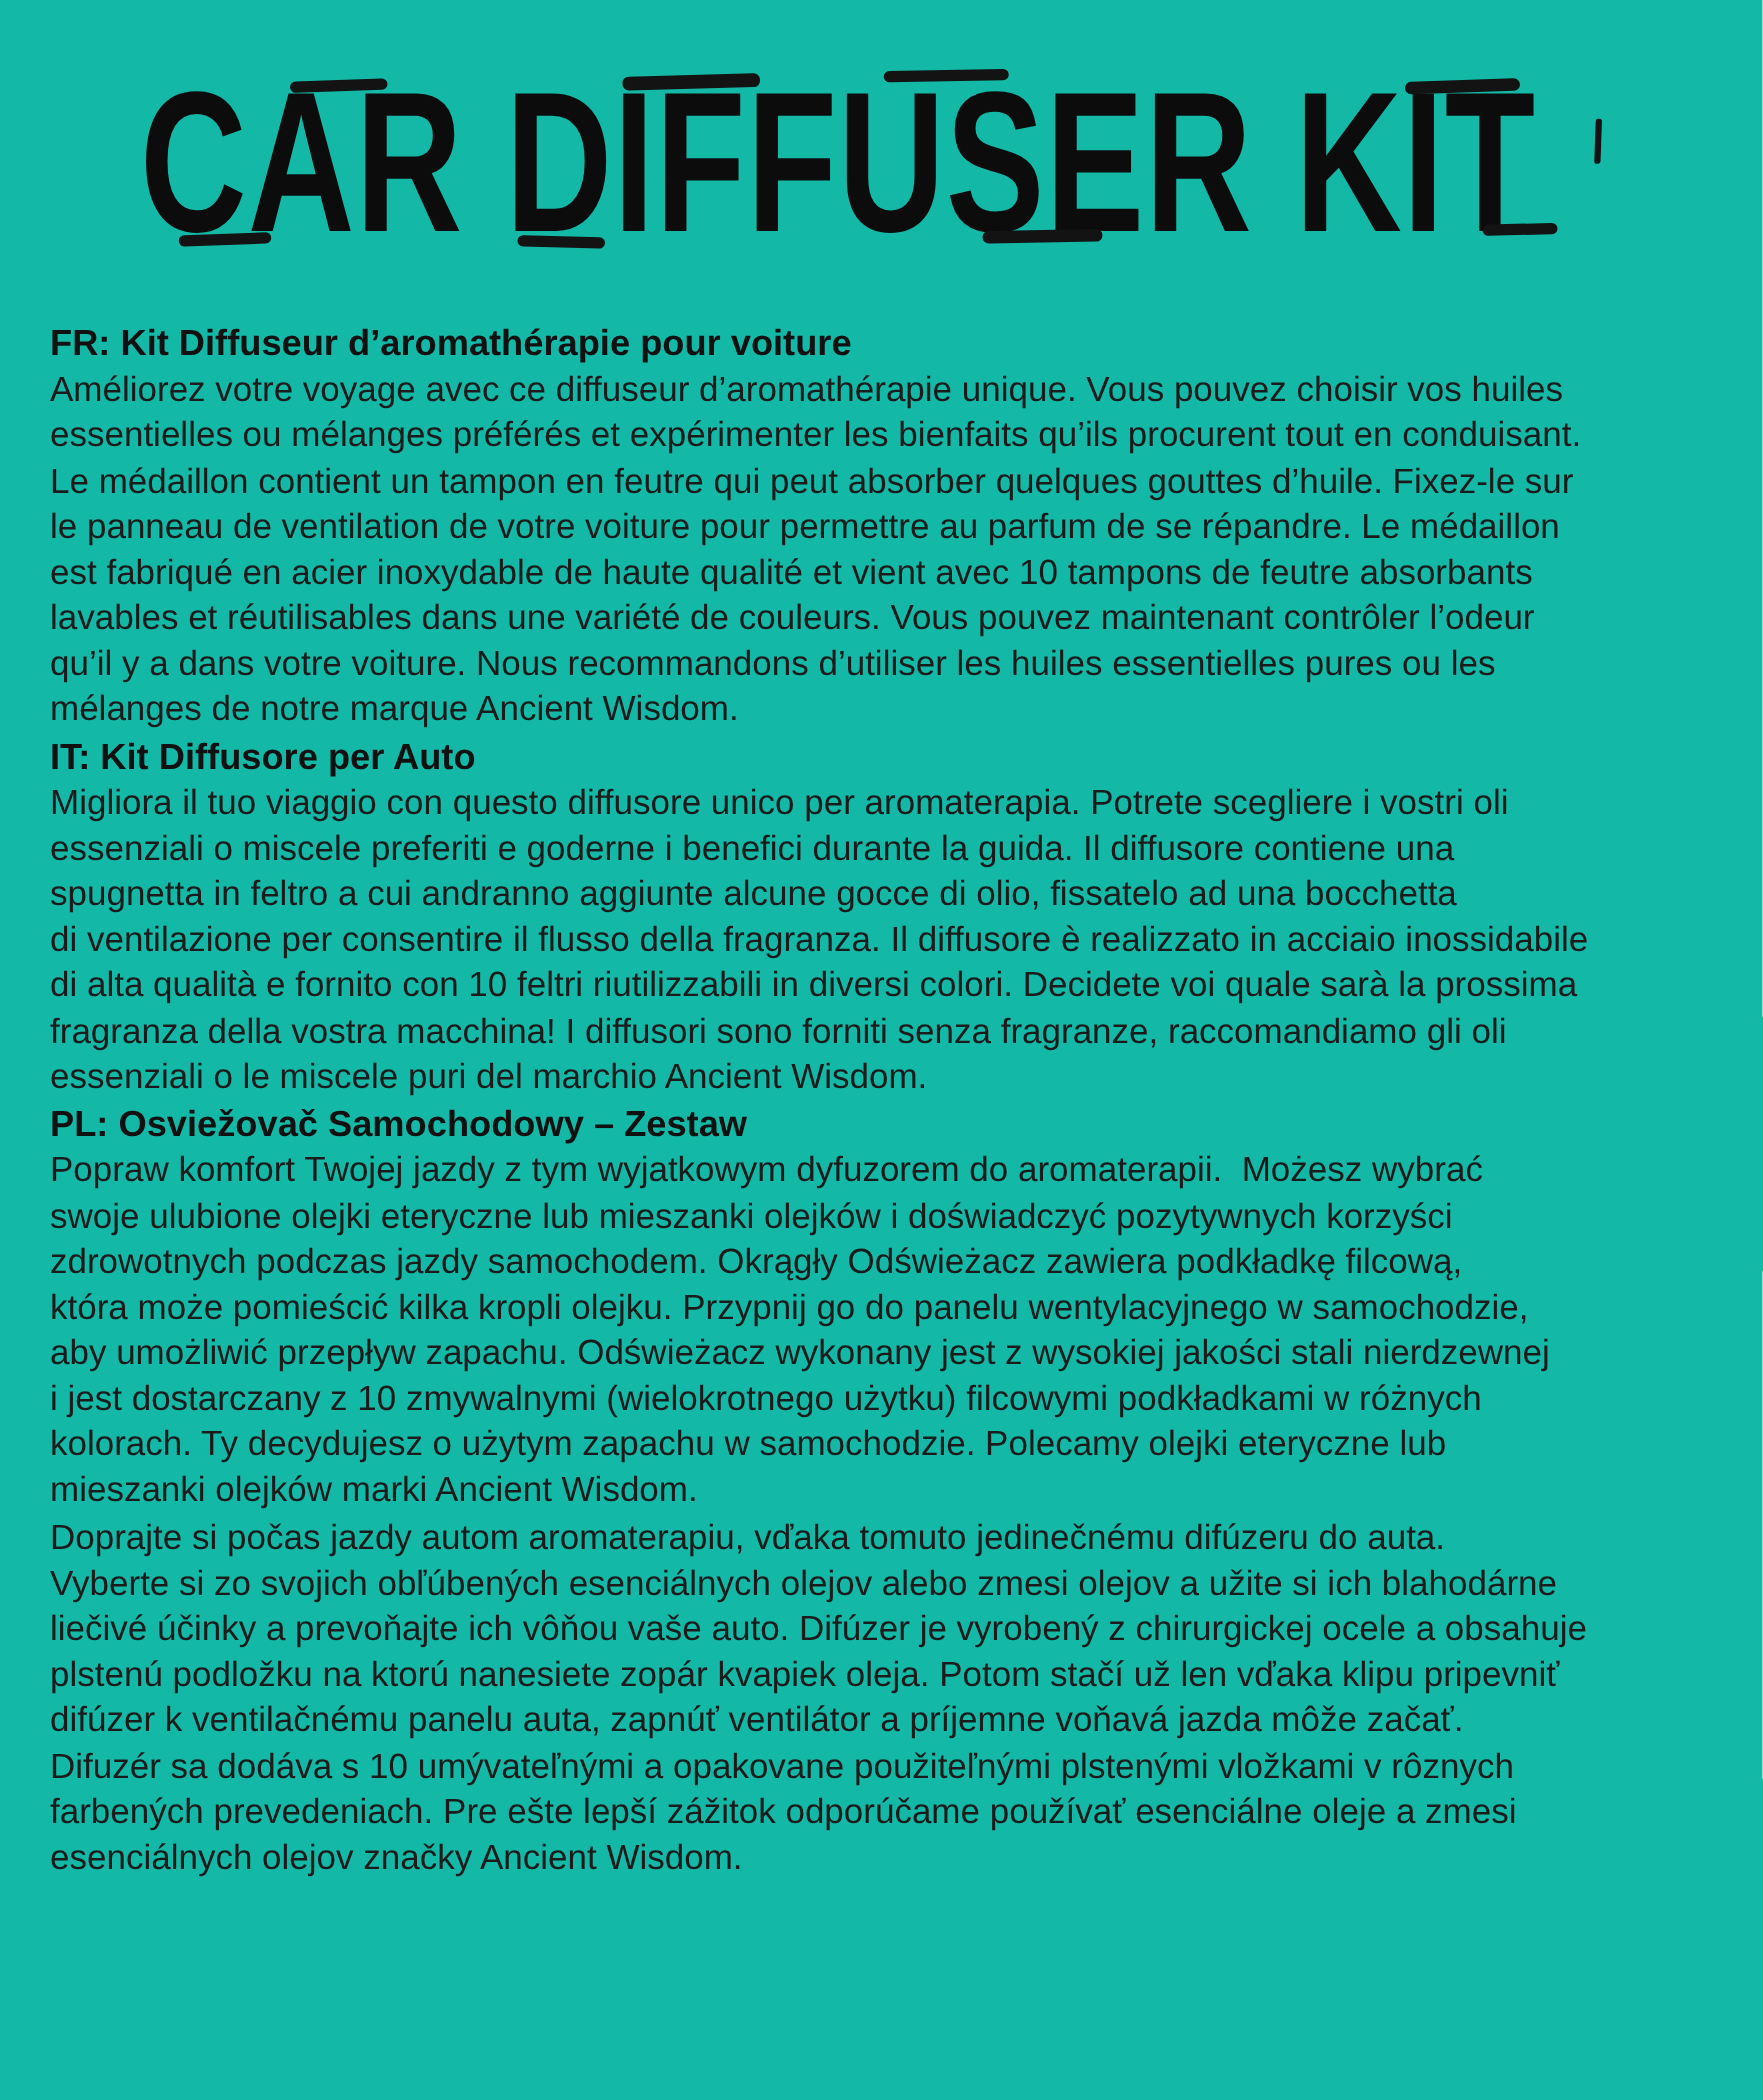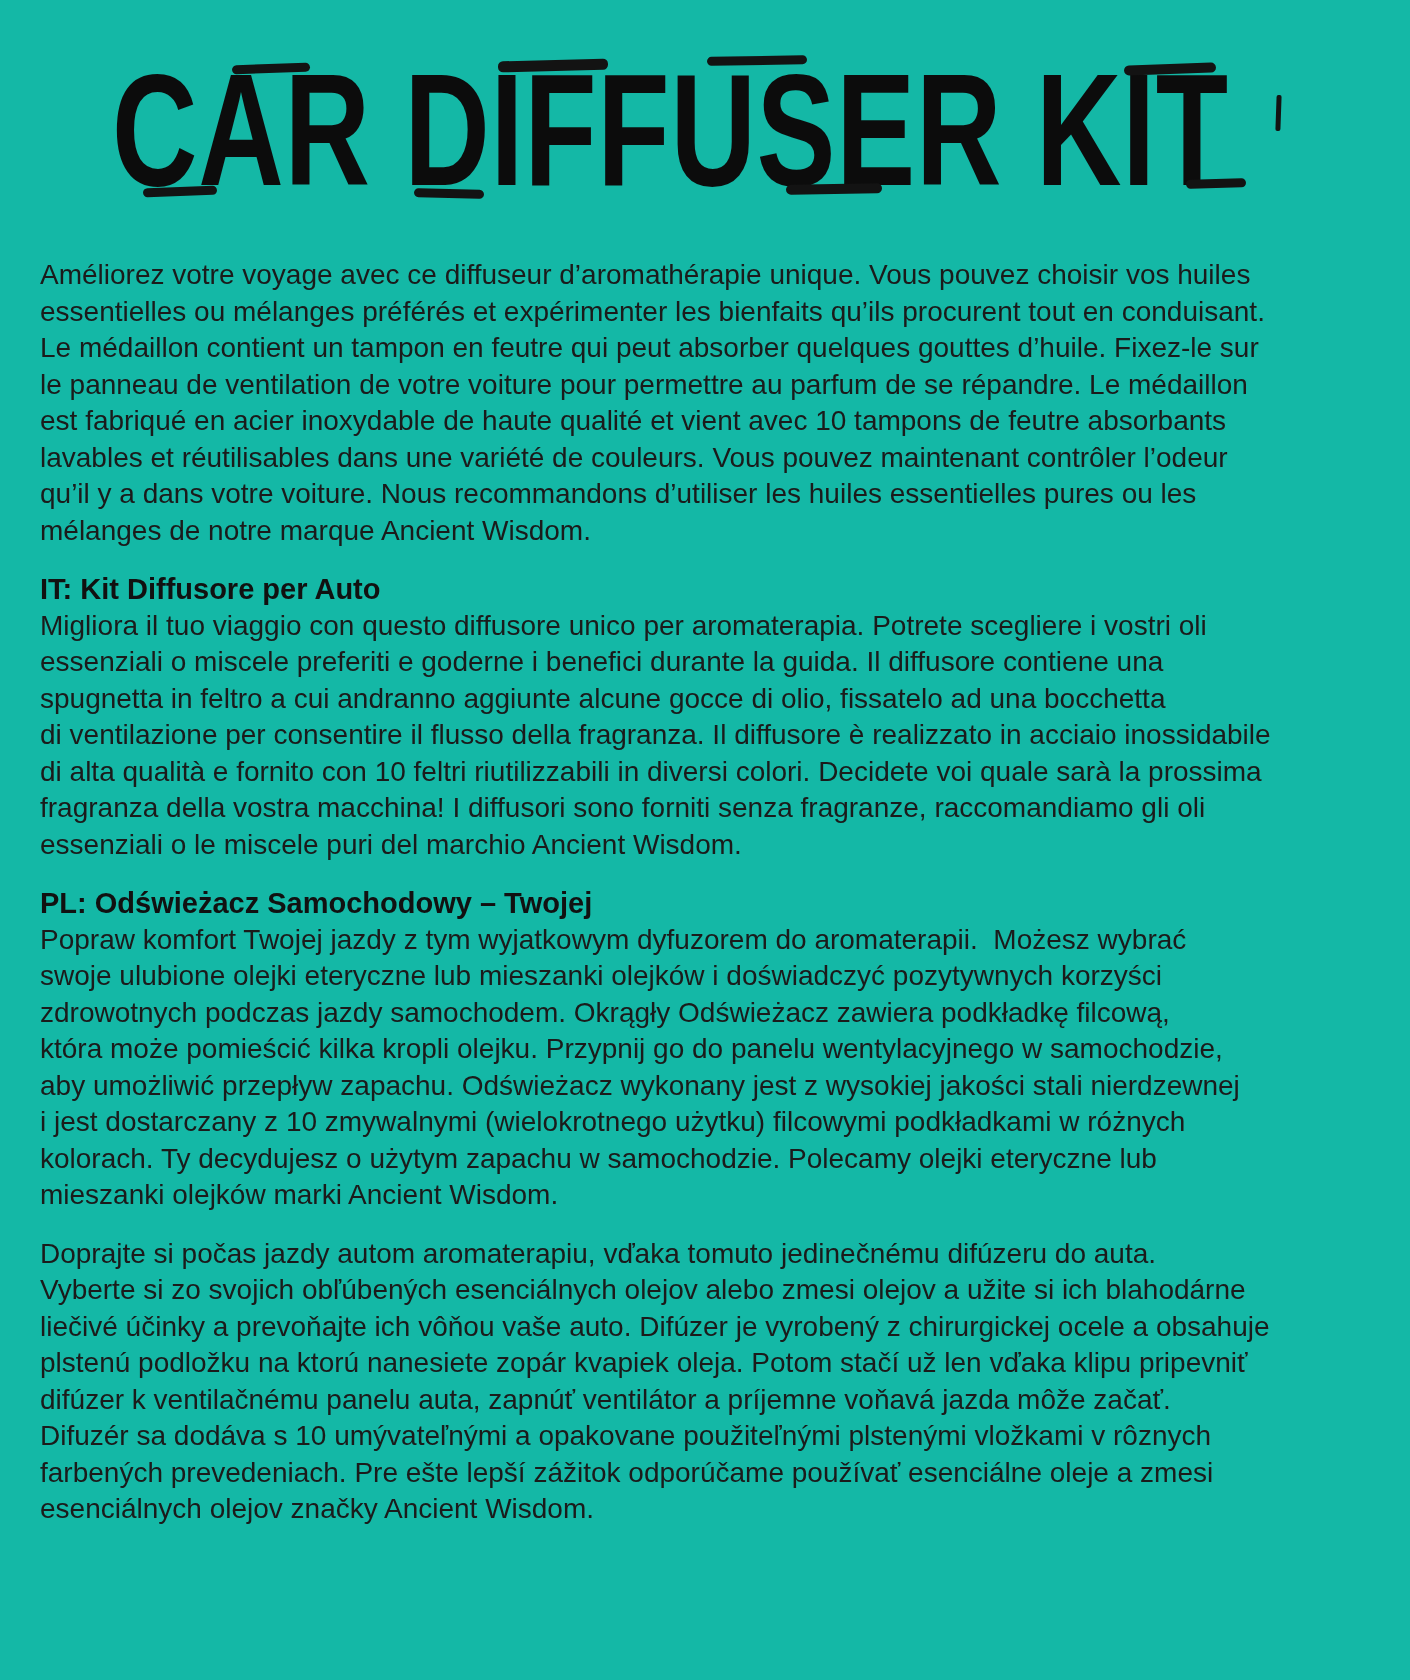--- a/index.html
+++ b/index.html
@@ -58,21 +58,21 @@
     font-size: 29px;
     line-height: 36.5px;
     font-weight: bold;
     color: #111111;
   }
   .sec p {
     margin: 0;
     white-space: pre-wrap;
     color: #1b1b1b;
   }
-  .sec + .sec { margin-top: 22px; }
+  .sec + .sec { margin-top: 2px; }
 </style>
 </head>
 <body>
 
 <div class="page">
 
   <header class="title-band">
     <h1 class="title">CAR DIFFUSER KIT</h1>
     <span class="mark m1"></span>
     <span class="mark m2"></span>
@@ -81,20 +81,21 @@
     <span class="mark b1"></span>
     <span class="mark b2"></span>
     <span class="mark b3"></span>
     <span class="mark b4"></span>
     <span class="mark tick"></span>
   </header>
 
   <main class="content">
 
     <section class="sec">
+      <h2>FR: Kit Diffuseur d’aromathérapie pour voiture</h2>
       <p>Améliorez votre voyage avec ce diffuseur d’aromathérapie unique. Vous pouvez choisir vos huiles
 essentielles ou mélanges préférés et expérimenter les bienfaits qu’ils procurent tout en conduisant.
 Le médaillon contient un tampon en feutre qui peut absorber quelques gouttes d’huile. Fixez-le sur
 le panneau de ventilation de votre voiture pour permettre au parfum de se répandre. Le médaillon
 est fabriqué en acier inoxydable de haute qualité et vient avec 10 tampons de feutre absorbants
 lavables et réutilisables dans une variété de couleurs. Vous pouvez maintenant contrôler l’odeur
 qu’il y a dans votre voiture. Nous recommandons d’utiliser les huiles essentielles pures ou les
 mélanges de notre marque Ancient Wisdom.</p>
     </section>
 
@@ -103,21 +104,21 @@
       <p>Migliora il tuo viaggio con questo diffusore unico per aromaterapia. Potrete scegliere i vostri oli
 essenziali o miscele preferiti e goderne i benefici durante la guida. Il diffusore contiene una
 spugnetta in feltro a cui andranno aggiunte alcune gocce di olio, fissatelo ad una bocchetta
 di ventilazione per consentire il flusso della fragranza. Il diffusore è realizzato in acciaio inossidabile
 di alta qualità e fornito con 10 feltri riutilizzabili in diversi colori. Decidete voi quale sarà la prossima
 fragranza della vostra macchina! I diffusori sono forniti senza fragranze, raccomandiamo gli oli
 essenziali o le miscele puri del marchio Ancient Wisdom.</p>
     </section>
 
     <section class="sec">
-      <h2>PL: Odświeżacz Samochodowy – Twojej</h2>
+      <h2>PL: Osviežovač Samochodowy – Zestaw</h2>
       <p>Popraw komfort Twojej jazdy z tym wyjatkowym dyfuzorem do aromaterapii.  Możesz wybrać
 swoje ulubione olejki eteryczne lub mieszanki olejków i doświadczyć pozytywnych korzyści
 zdrowotnych podczas jazdy samochodem. Okrągły Odświeżacz zawiera podkładkę filcową,
 która może pomieścić kilka kropli olejku. Przypnij go do panelu wentylacyjnego w samochodzie,
 aby umożliwić przepływ zapachu. Odświeżacz wykonany jest z wysokiej jakości stali nierdzewnej
 i jest dostarczany z 10 zmywalnymi (wielokrotnego użytku) filcowymi podkładkami w różnych
 kolorach. Ty decydujesz o użytym zapachu w samochodzie. Polecamy olejki eteryczne lub
 mieszanki olejków marki Ancient Wisdom.</p>
     </section>
 

